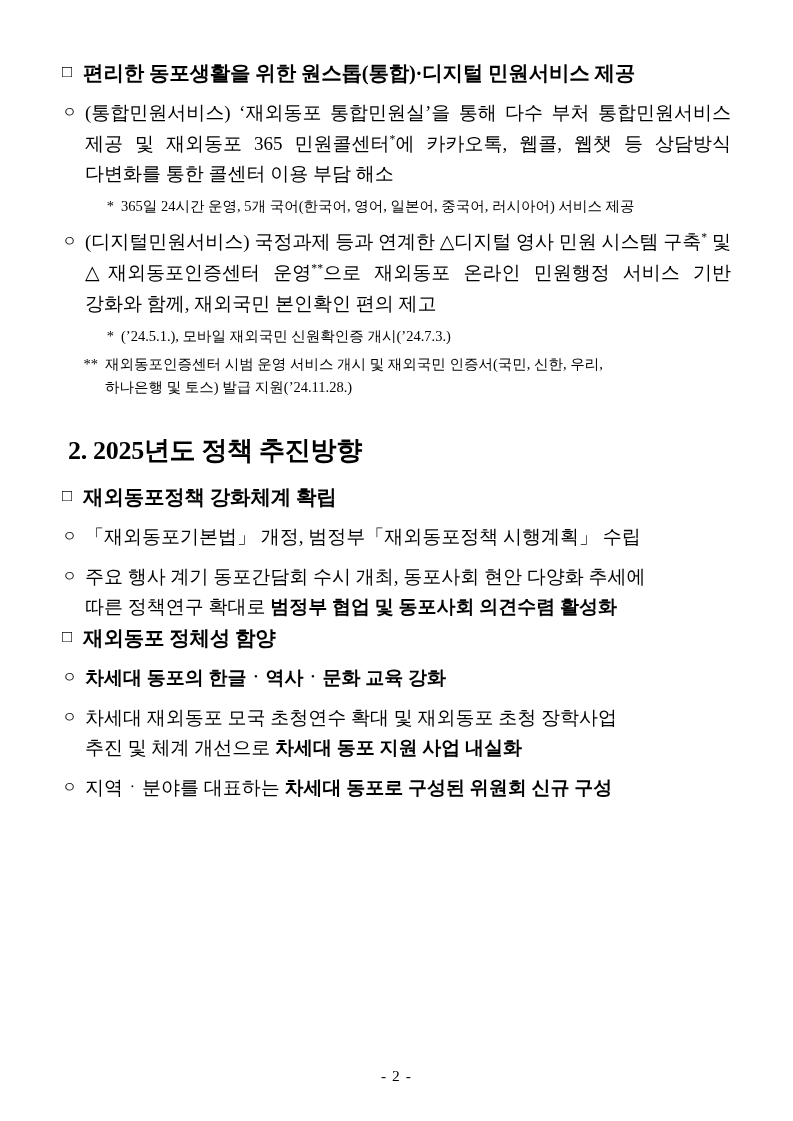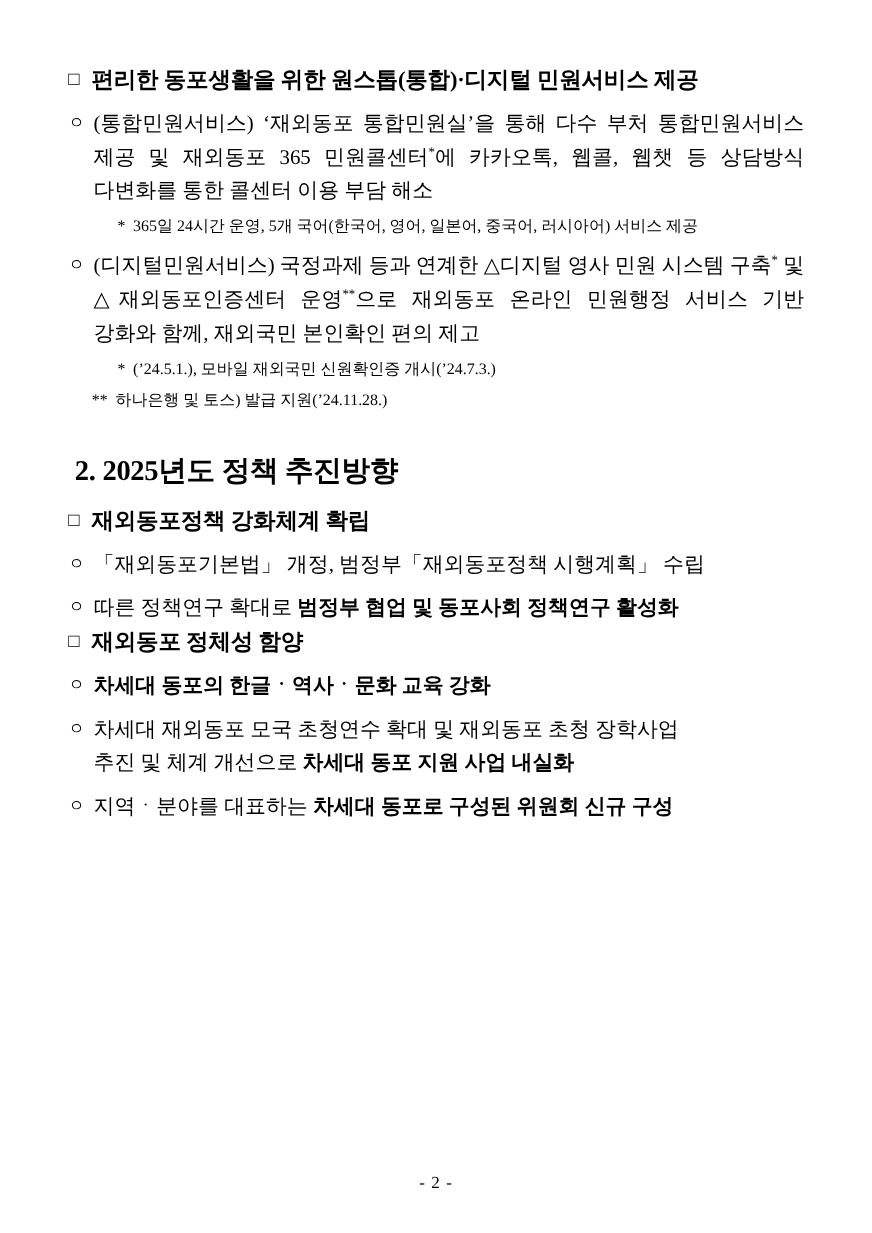--- a/index.html
+++ b/index.html
@@ -154,20 +154,21 @@
   <div class="note note-indent-1">
     <span class="marker">*</span>
     <span class="body">
       <span>(’24.5.1.), 모바일 재외국민 신원확인증 개시(’24.7.3.)</span>
     </span>
   </div>
 
   <div class="note note-indent-2">
     <span class="marker">**</span>
     <span class="body">
+      <span class="justify-wide">재외동포인증센터 시범 운영 서비스 개시 및 재외국민 인증서(국민, 신한, 우리,</span>
       <span>하나은행 및 토스) 발급 지원(’24.11.28.)</span>
     </span>
   </div>
 
   <div class="section-title">2. 2025년도 정책 추진방향</div>
 
   <div class="sq-head">
     <span class="marker">□</span>
     <span>재외동포정책 강화체계 확립</span>
   </div>
@@ -175,21 +176,22 @@
   <div class="bullet-item">
     <span class="marker">ㅇ</span>
     <span class="body">
       <span>「재외동포기본법」 개정, 범정부「재외동포정책 시행계획」 수립</span>
     </span>
   </div>
 
   <div class="bullet-item">
     <span class="marker">ㅇ</span>
     <span class="body">
-      <span>따른 정책연구 확대로 </span><span class="bold">범정부 협업 및 동포사회 정책연구 활성화</span>
+      <span class="justify-wide">주요 행사 계기 동포간담회 수시 개최, 동포사회 현안 다양화 추세에</span>
+      <span>따른 정책연구 확대로 </span><span class="bold">범정부 협업 및 동포사회 의견수렴 활성화</span>
     </span>
   </div>
 
   <div class="sq-head">
     <span class="marker">□</span>
     <span>재외동포 정체성 함양</span>
   </div>
 
   <div class="bullet-item">
     <span class="marker">ㅇ</span>

